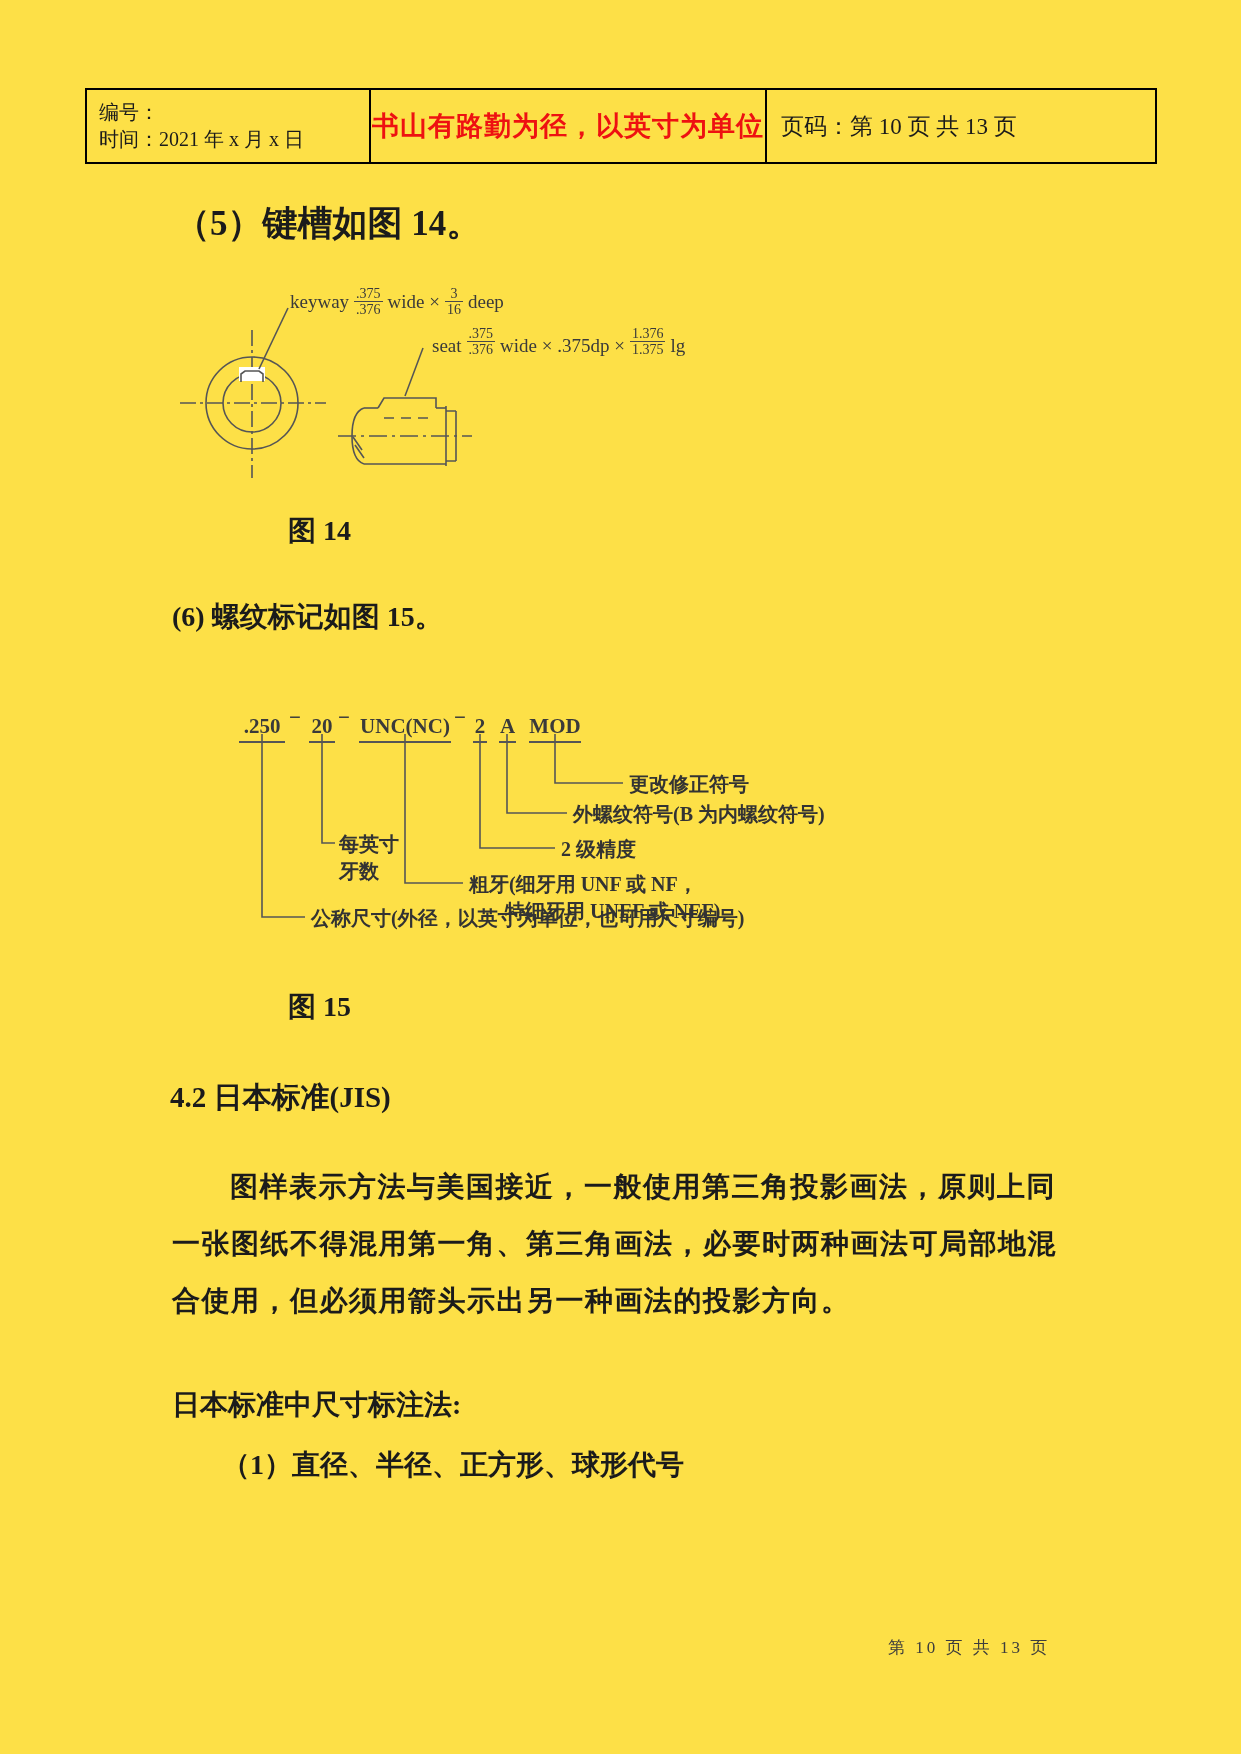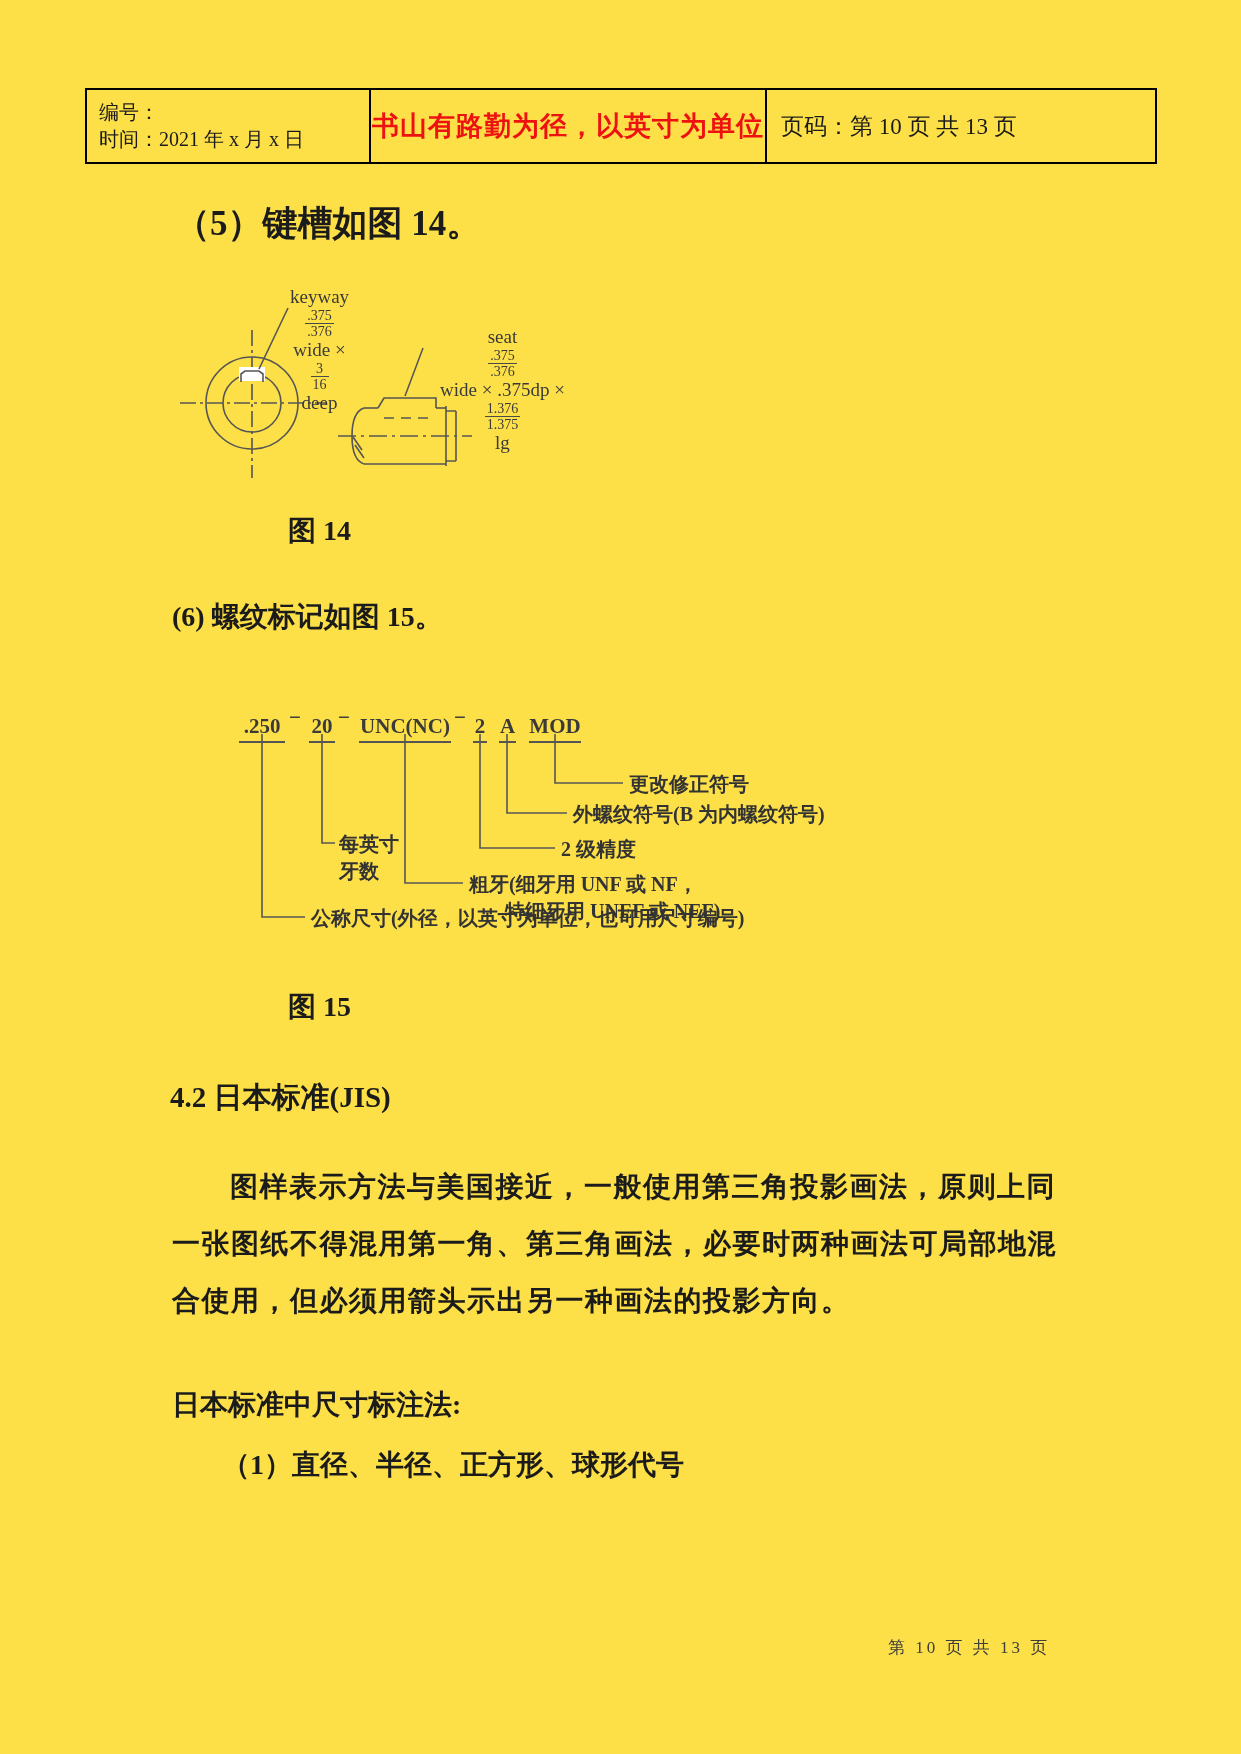--- a/index.html
+++ b/index.html
@@ -33,21 +33,21 @@
   .para{font-size:28px;letter-spacing:1.5px;}
   .footer{
     font-size:17px;color:#3d3d3d;letter-spacing:3px;
     font-family:"Liberation Serif","DejaVu Serif",serif;font-weight:500;
   }
   
   .fig14{position:absolute;left:160px;top:278px;width:580px;height:215px;}
   .fig14 svg{position:absolute;left:0;top:0;}
   .dimline{
     position:absolute;display:flex;align-items:center;
-    font-size:19px;color:#3a3a3a;font-weight:500;flex-direction:column;
+    font-size:19px;color:#3a3a3a;font-weight:500;
   }
   .frac{
     display:inline-flex;flex-direction:column;align-items:center;
     font-size:14px;line-height:1.08;margin:0 5px;
   }
   .frac .den{border-top:1.4px solid #4a4a4a;padding:0 2px;}
   .frac .num{padding:0 2px;}
   
   .fig15{position:absolute;left:225px;top:693px;width:700px;height:265px;}
   .fig15 svg{position:absolute;left:0;top:0;}
@@ -119,21 +119,21 @@
         <span class="den">.376</span>
       </span>
       <span>wide ×</span>
       <span class="frac">
         <span class="num">3</span>
         <span class="den">16</span>
       </span>
       <span>deep</span>
     </div>
 
-    <div class="dimline" style="left:280px;top:48px;">
+    <div class="dimline" style="left:272px;top:48px;align-items:flex-end;">
       <span>seat</span>
       <span class="frac">
         <span class="num">.375</span>
         <span class="den">.376</span>
       </span>
       <span>wide × .375dp ×</span>
       <span class="frac">
         <span class="num">1.376</span>
         <span class="den">1.375</span>
       </span>

